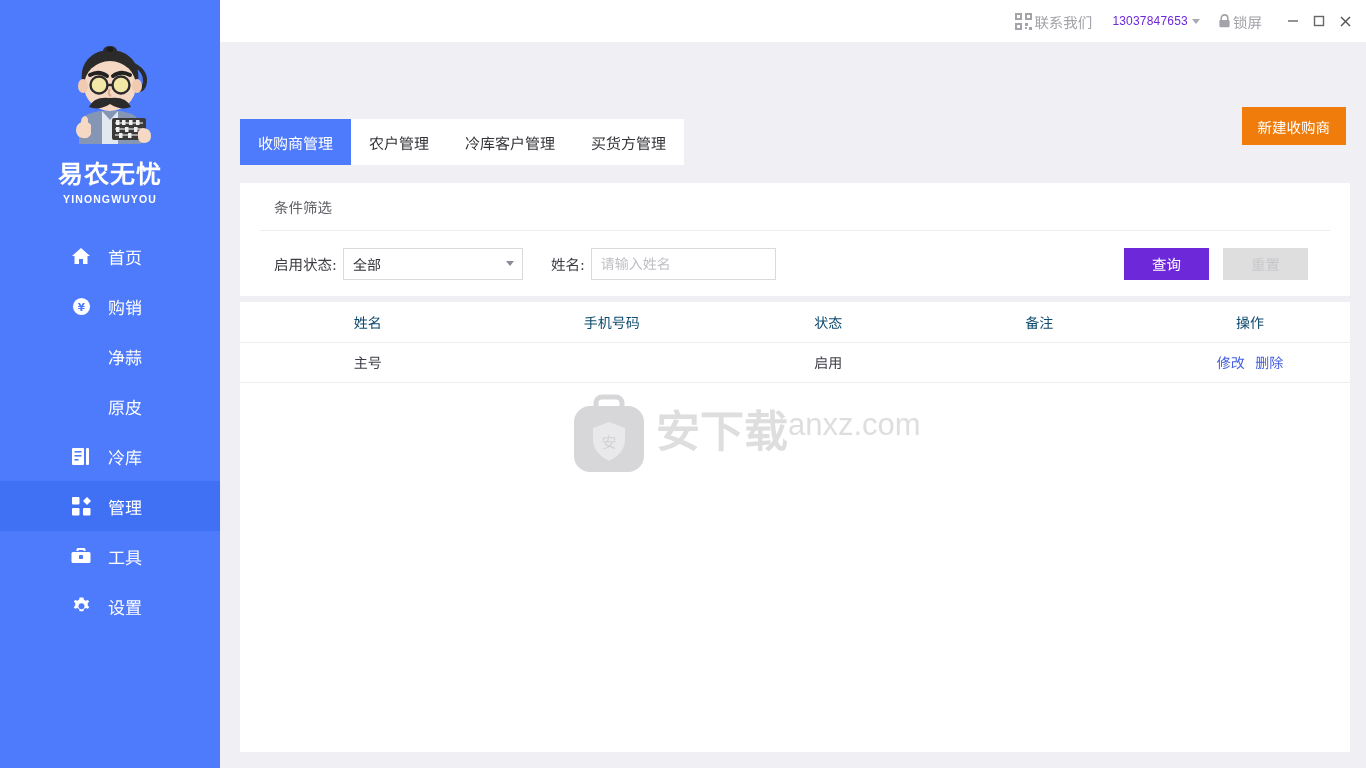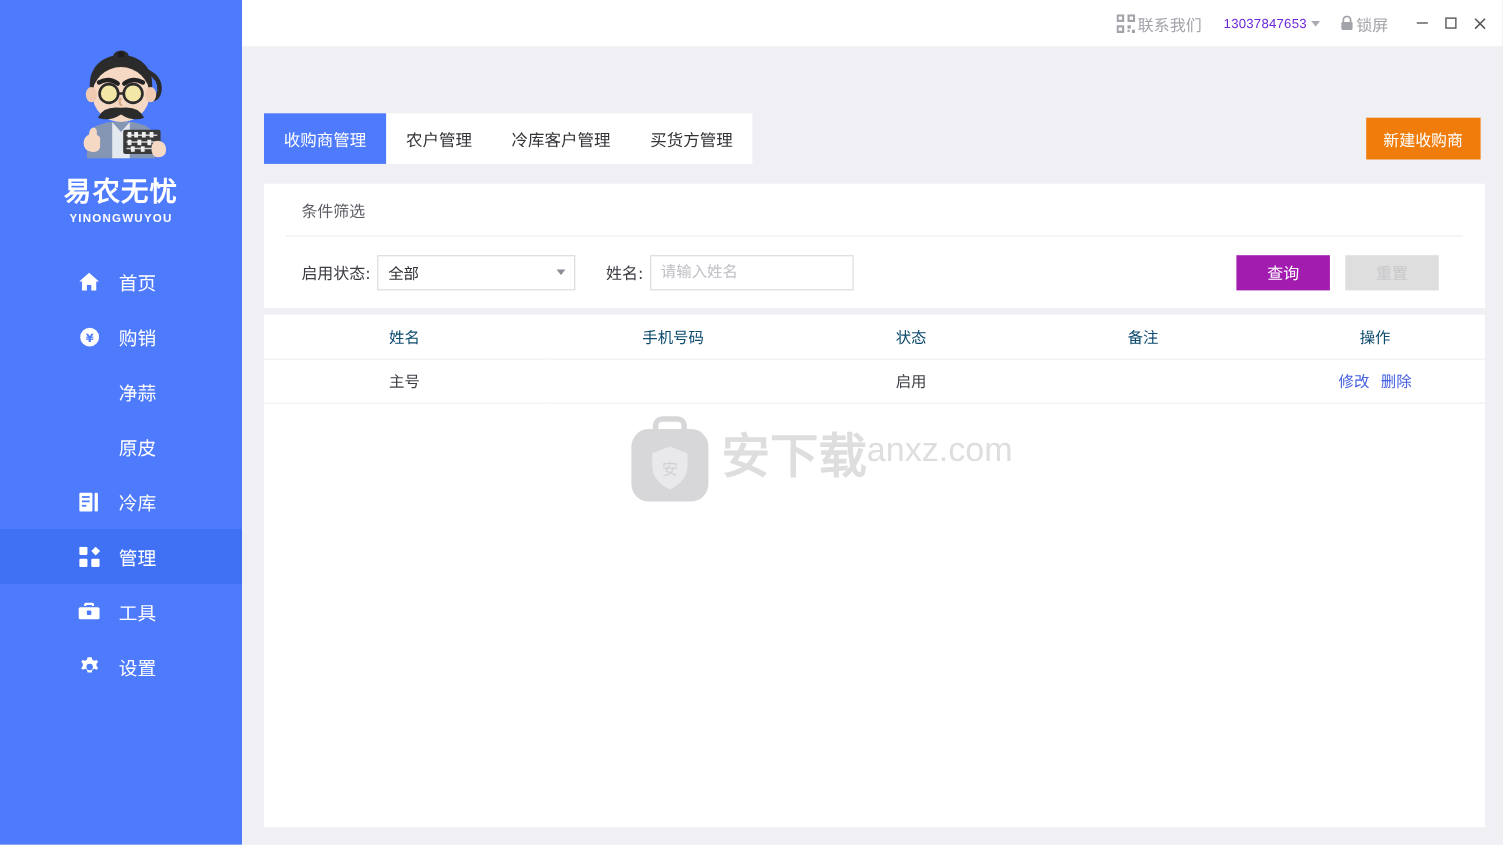--- a/index.html
+++ b/index.html
@@ -107,20 +107,21 @@
     min-height: 0;
   }
 
   
   .tabs-row { display: flex; align-items: flex-start; justify-content: space-between; }
   .tabs {
     background: #ffffff;
     display: flex;
     height: 46px;
     align-items: stretch;
+    margin-top: 16px;
   }
   .tab {
     display: flex; align-items: center; justify-content: center;
     padding: 0 18px;
     font-size: 15px; color: #333338;
     font-family: "DejaVu Sans","Liberation Sans",sans-serif;
     cursor: pointer; white-space: nowrap;
   }
   .tab.active { background: #4e7afc; color: #ffffff; }
   .btn-new {
@@ -172,21 +173,21 @@
   .text-input {
     width: 185px; height: 32px;
     border: 1px solid #d9d9de; background: #fff;
     padding: 0 9px; font-size: 14px; color: #2f2f36;
     font-family: "DejaVu Sans","Liberation Sans",sans-serif;
     outline: none;
   }
   .text-input::placeholder { color: #bfbfc6; }
   .filter-actions { margin-left: auto; display: flex; align-items: center; padding-right: 22px; }
   .btn-query {
-    background: #a21caf; color: #fff; border: none;
+    background: #6d28d9; color: #fff; border: none;
     height: 32px; padding: 0 28px; font-size: 14.5px; cursor: pointer;
     font-family: "DejaVu Sans","Liberation Sans",sans-serif;
   }
   .btn-reset {
     background: #dededf; color: #c8c8cb; border: none;
     height: 32px; padding: 0 28px; font-size: 14.5px; cursor: pointer;
     margin-left: 14px;
     font-family: "DejaVu Sans","Liberation Sans",sans-serif;
   }
 

